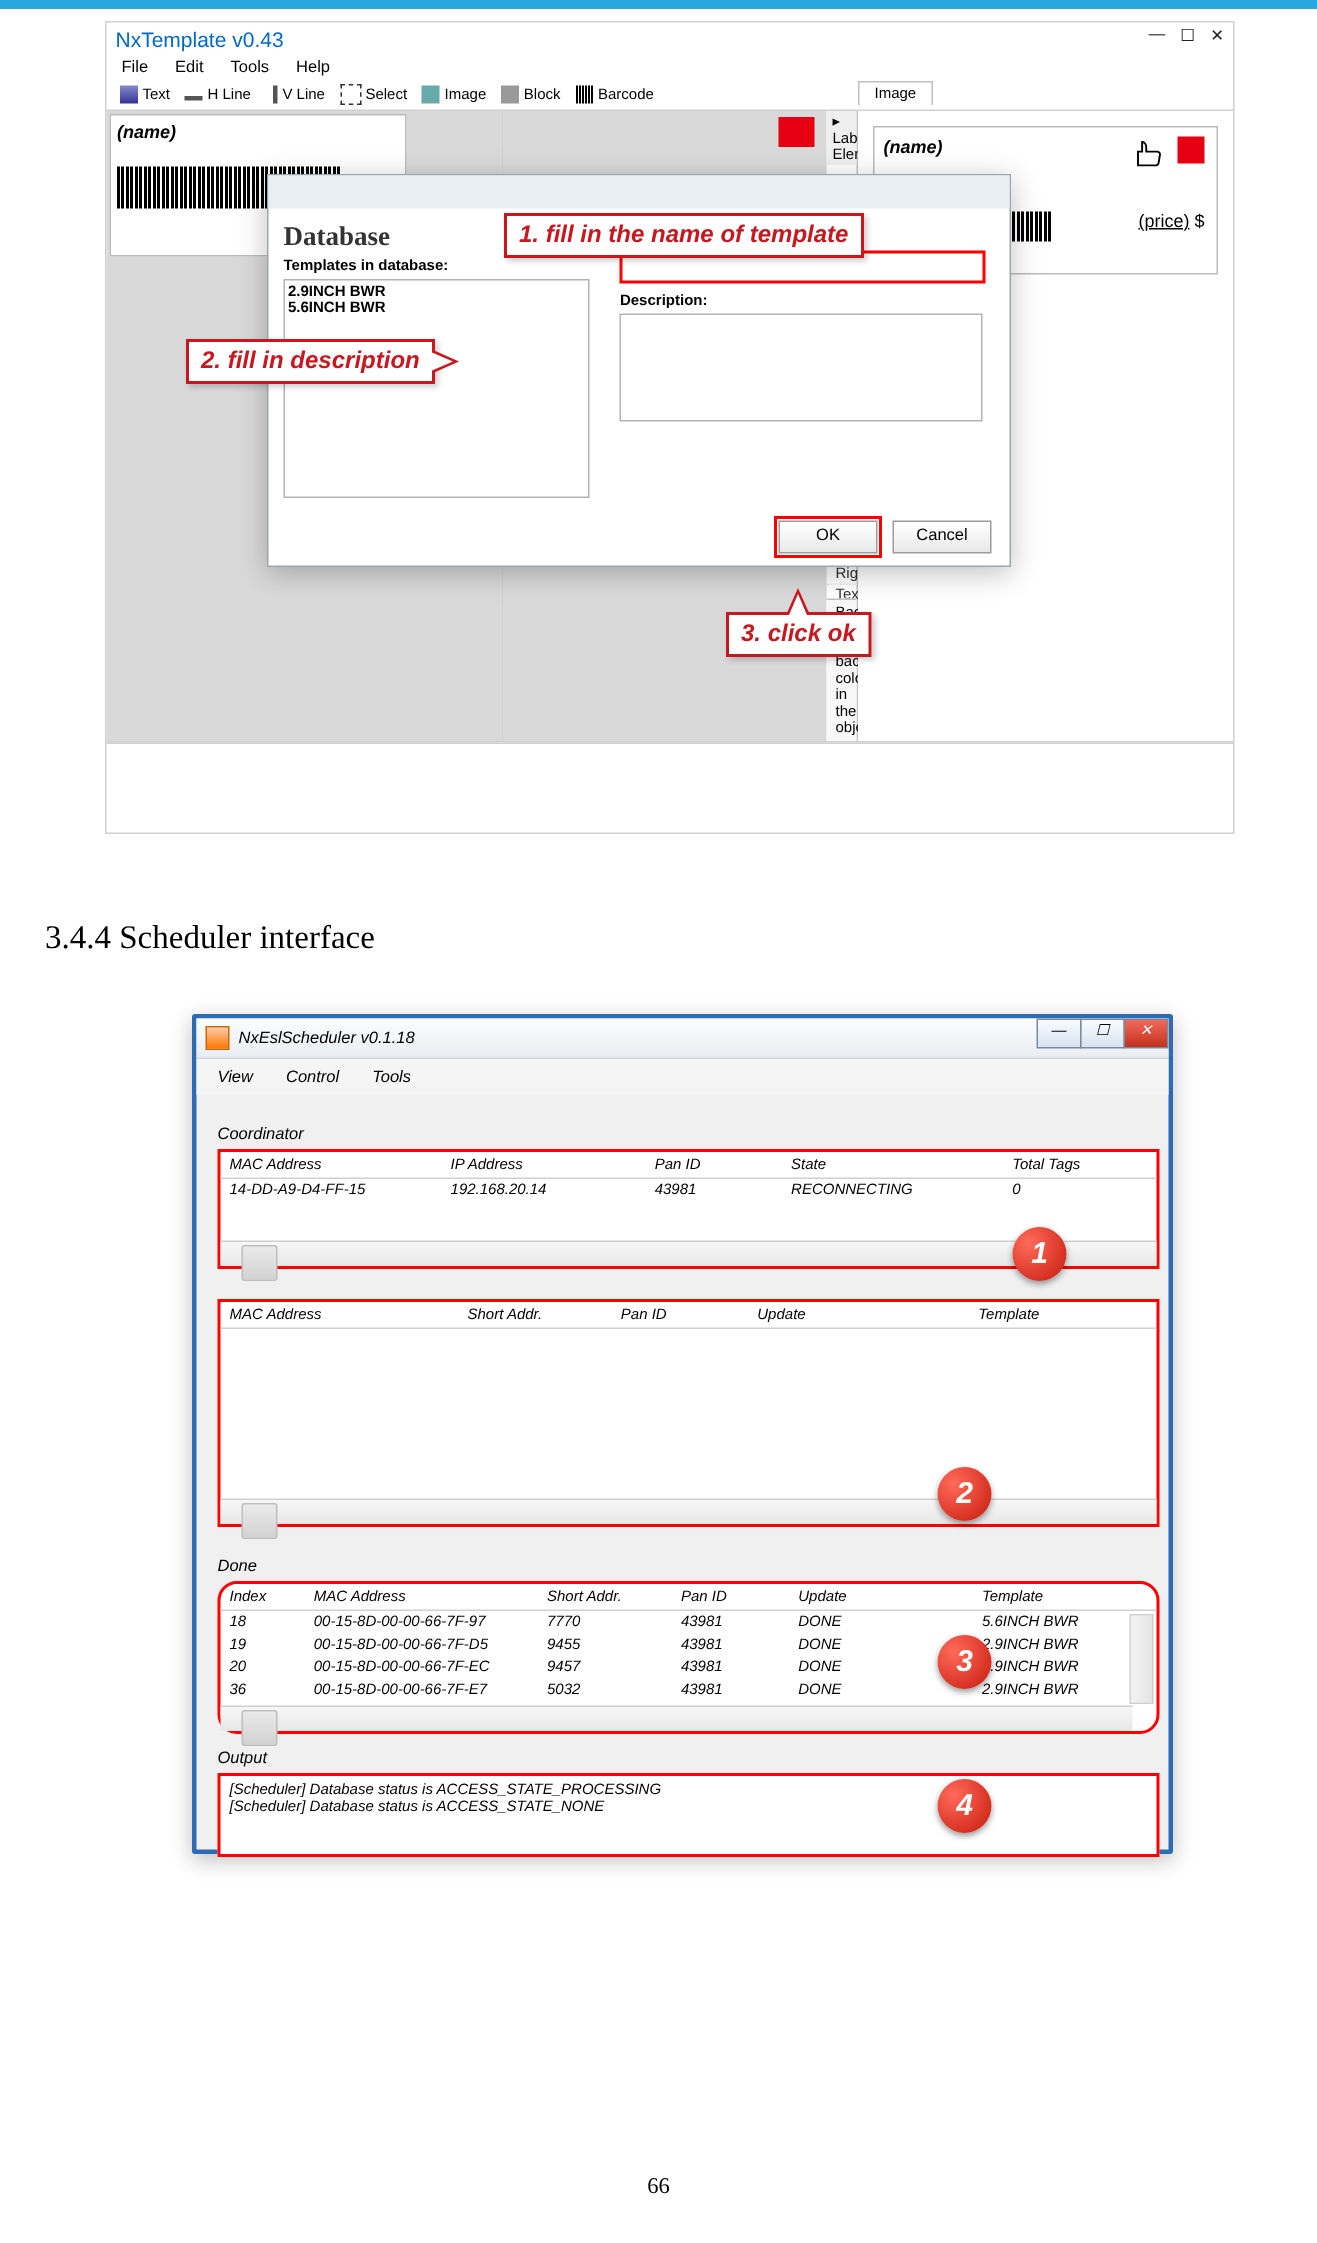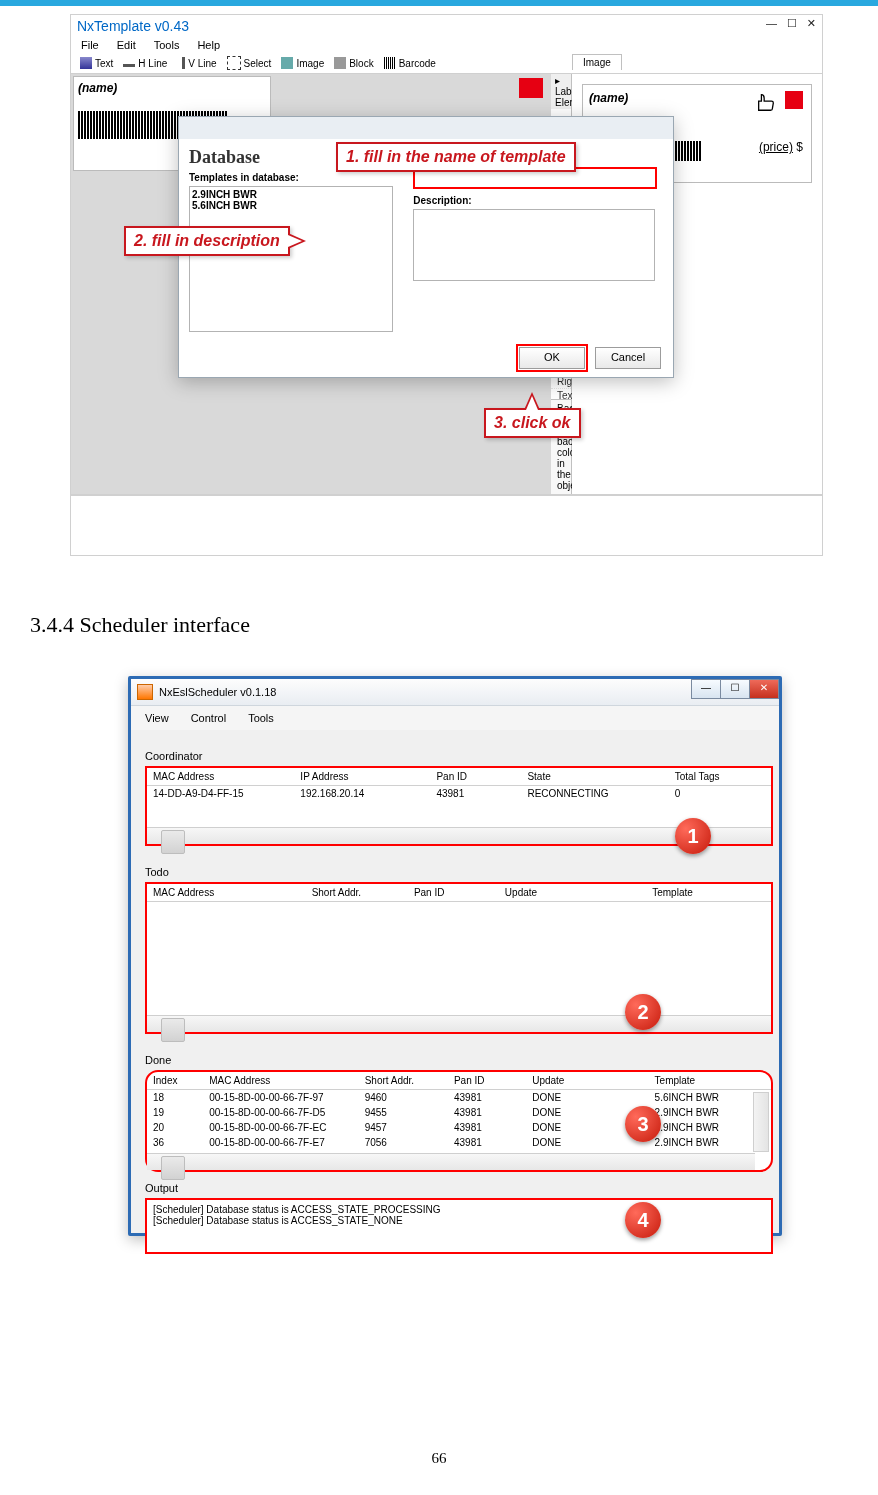--- a/index.html
+++ b/index.html
@@ -53,21 +53,21 @@
 .callout{position:absolute;background:#fff;border:2px solid #c8171e;padding:4px 8px;color:#c8171e;font-weight:bold;font-size:16px;font-style:italic;box-shadow:2px 2px 4px rgba(0,0,0,.2);white-space:nowrap;}
 .callout .tail{position:absolute;width:0;height:0;}
 .callout .tail-r{right:-18px;top:50%;margin-top:-8px;border-top:8px solid transparent;border-bottom:8px solid transparent;border-left:18px solid #c8171e;}
 .callout .tail-r::after{content:"";position:absolute;right:4px;top:-6px;border-top:6px solid transparent;border-bottom:6px solid transparent;border-left:14px solid #fff;}
 .callout .tail-t{top:-18px;left:50%;margin-left:-8px;border-left:8px solid transparent;border-right:8px solid transparent;border-bottom:18px solid #c8171e;}
 .callout .tail-t::after{content:"";position:absolute;top:4px;left:-6px;border-left:6px solid transparent;border-right:6px solid transparent;border-bottom:14px solid #fff;}
 .win1-footer{height:40px;border-top:1px solid #d0d0d0;}
 
 .sec-heading{position:absolute;top:612px;left:30px;font-family:"Times New Roman",serif;font-size:22px;}
 
-.win2{position:absolute;top:676px;left:128px;width:648px;height:554px;border:3px solid #2d6bb4;border-radius:2px;background:#f0f0f0;box-shadow:0 4px 14px rgba(0,0,0,.25);}
+.win2{position:absolute;top:676px;left:128px;width:648px;height:554px;border:3px solid #2d6bb4;border-radius:2px;background:#f0f0f0;box-shadow:0 4px 14px rgba(0,0,0,.25);font-style:italic;}
 .win2-titlebar{height:26px;background:linear-gradient(#fdfdfd,#e9edf2);display:flex;align-items:center;padding:0 6px;border-bottom:1px solid #cfd6dd;position:relative;}
 .win2-title{font-size:11px;}
 .win2-ico{width:14px;height:14px;background:linear-gradient(#fca,#f70);border:1px solid #c60;margin-right:6px;}
 .win2-ctrls{position:absolute;right:0;top:0;display:flex;}
 .wbtn{width:28px;height:18px;border:1px solid #7a8aa0;background:linear-gradient(#f7fbff,#d8e4f0);margin-left:-1px;text-align:center;font-size:10px;line-height:16px;}
 .wbtn.close{background:linear-gradient(#ee6a5a,#c5301e);color:#fff;}
 .win2-menu{display:flex;gap:22px;padding:6px 14px;font-size:11px;background:#f5f5f5;}
 .group{margin:20px 6px 10px 14px;}
 .group-label{font-size:11px;margin-bottom:4px;}
 .grid{background:#fff;border:1px solid #bfbfbf;position:relative;}
@@ -261,21 +261,20 @@
           <div style="width:16%">0</div>
         </div>
         <div class="hscroll" style="position:absolute;bottom:0;left:0;right:0;">
             <div class="thumb"></div>
           </div>
         <div class="call-badge" style="right:60px;bottom:-10px;">1</div>
       </div>
     </div>
 
     <div class="group">
-      <div class="group-label">Todo</div>
       <div class="grid hl" style="height:148px;">
         <div class="ghdr">
           <div style="width:26%">MAC Address</div>
           <div style="width:16%">Short Addr.</div>
           <div style="width:14%">Pan ID</div>
           <div style="width:24%">Update</div>
           <div style="width:20%">Template</div>
         </div>
         <div class="hscroll" style="position:absolute;bottom:0;left:0;right:0;">
             <div class="thumb"></div>
@@ -292,21 +291,21 @@
           <div style="width:8%">Index</div>
           <div style="width:26%">MAC Address</div>
           <div style="width:14%">Short Addr.</div>
           <div style="width:12%">Pan ID</div>
           <div style="width:20%">Update</div>
           <div style="width:20%">Template</div>
         </div>
         <div class="grow">
           <div style="width:8%">18</div>
           <div style="width:26%">00-15-8D-00-00-66-7F-97</div>
-          <div style="width:14%">9460</div>
+          <div style="width:14%">7770</div>
           <div style="width:12%">43981</div>
           <div style="width:20%">DONE</div>
           <div style="width:20%">5.6INCH BWR</div>
         </div>
         <div class="grow">
           <div style="width:8%">19</div>
           <div style="width:26%">00-15-8D-00-00-66-7F-D5</div>
           <div style="width:14%">9455</div>
           <div style="width:12%">43981</div>
           <div style="width:20%">DONE</div>
@@ -316,21 +315,21 @@
           <div style="width:8%">20</div>
           <div style="width:26%">00-15-8D-00-00-66-7F-EC</div>
           <div style="width:14%">9457</div>
           <div style="width:12%">43981</div>
           <div style="width:20%">DONE</div>
           <div style="width:20%">2.9INCH BWR</div>
         </div>
         <div class="grow">
           <div style="width:8%">36</div>
           <div style="width:26%">00-15-8D-00-00-66-7F-E7</div>
-          <div style="width:14%">7056</div>
+          <div style="width:14%">5032</div>
           <div style="width:12%">43981</div>
           <div style="width:20%">DONE</div>
           <div style="width:20%">2.9INCH BWR</div>
         </div>
         <div class="hscroll short" style="position:absolute;bottom:0;left:0;right:16px;">
             <div class="thumb"></div>
           </div>
         <div class="call-badge" style="right:110px;top:34px;">3</div>
       </div>
     </div>

